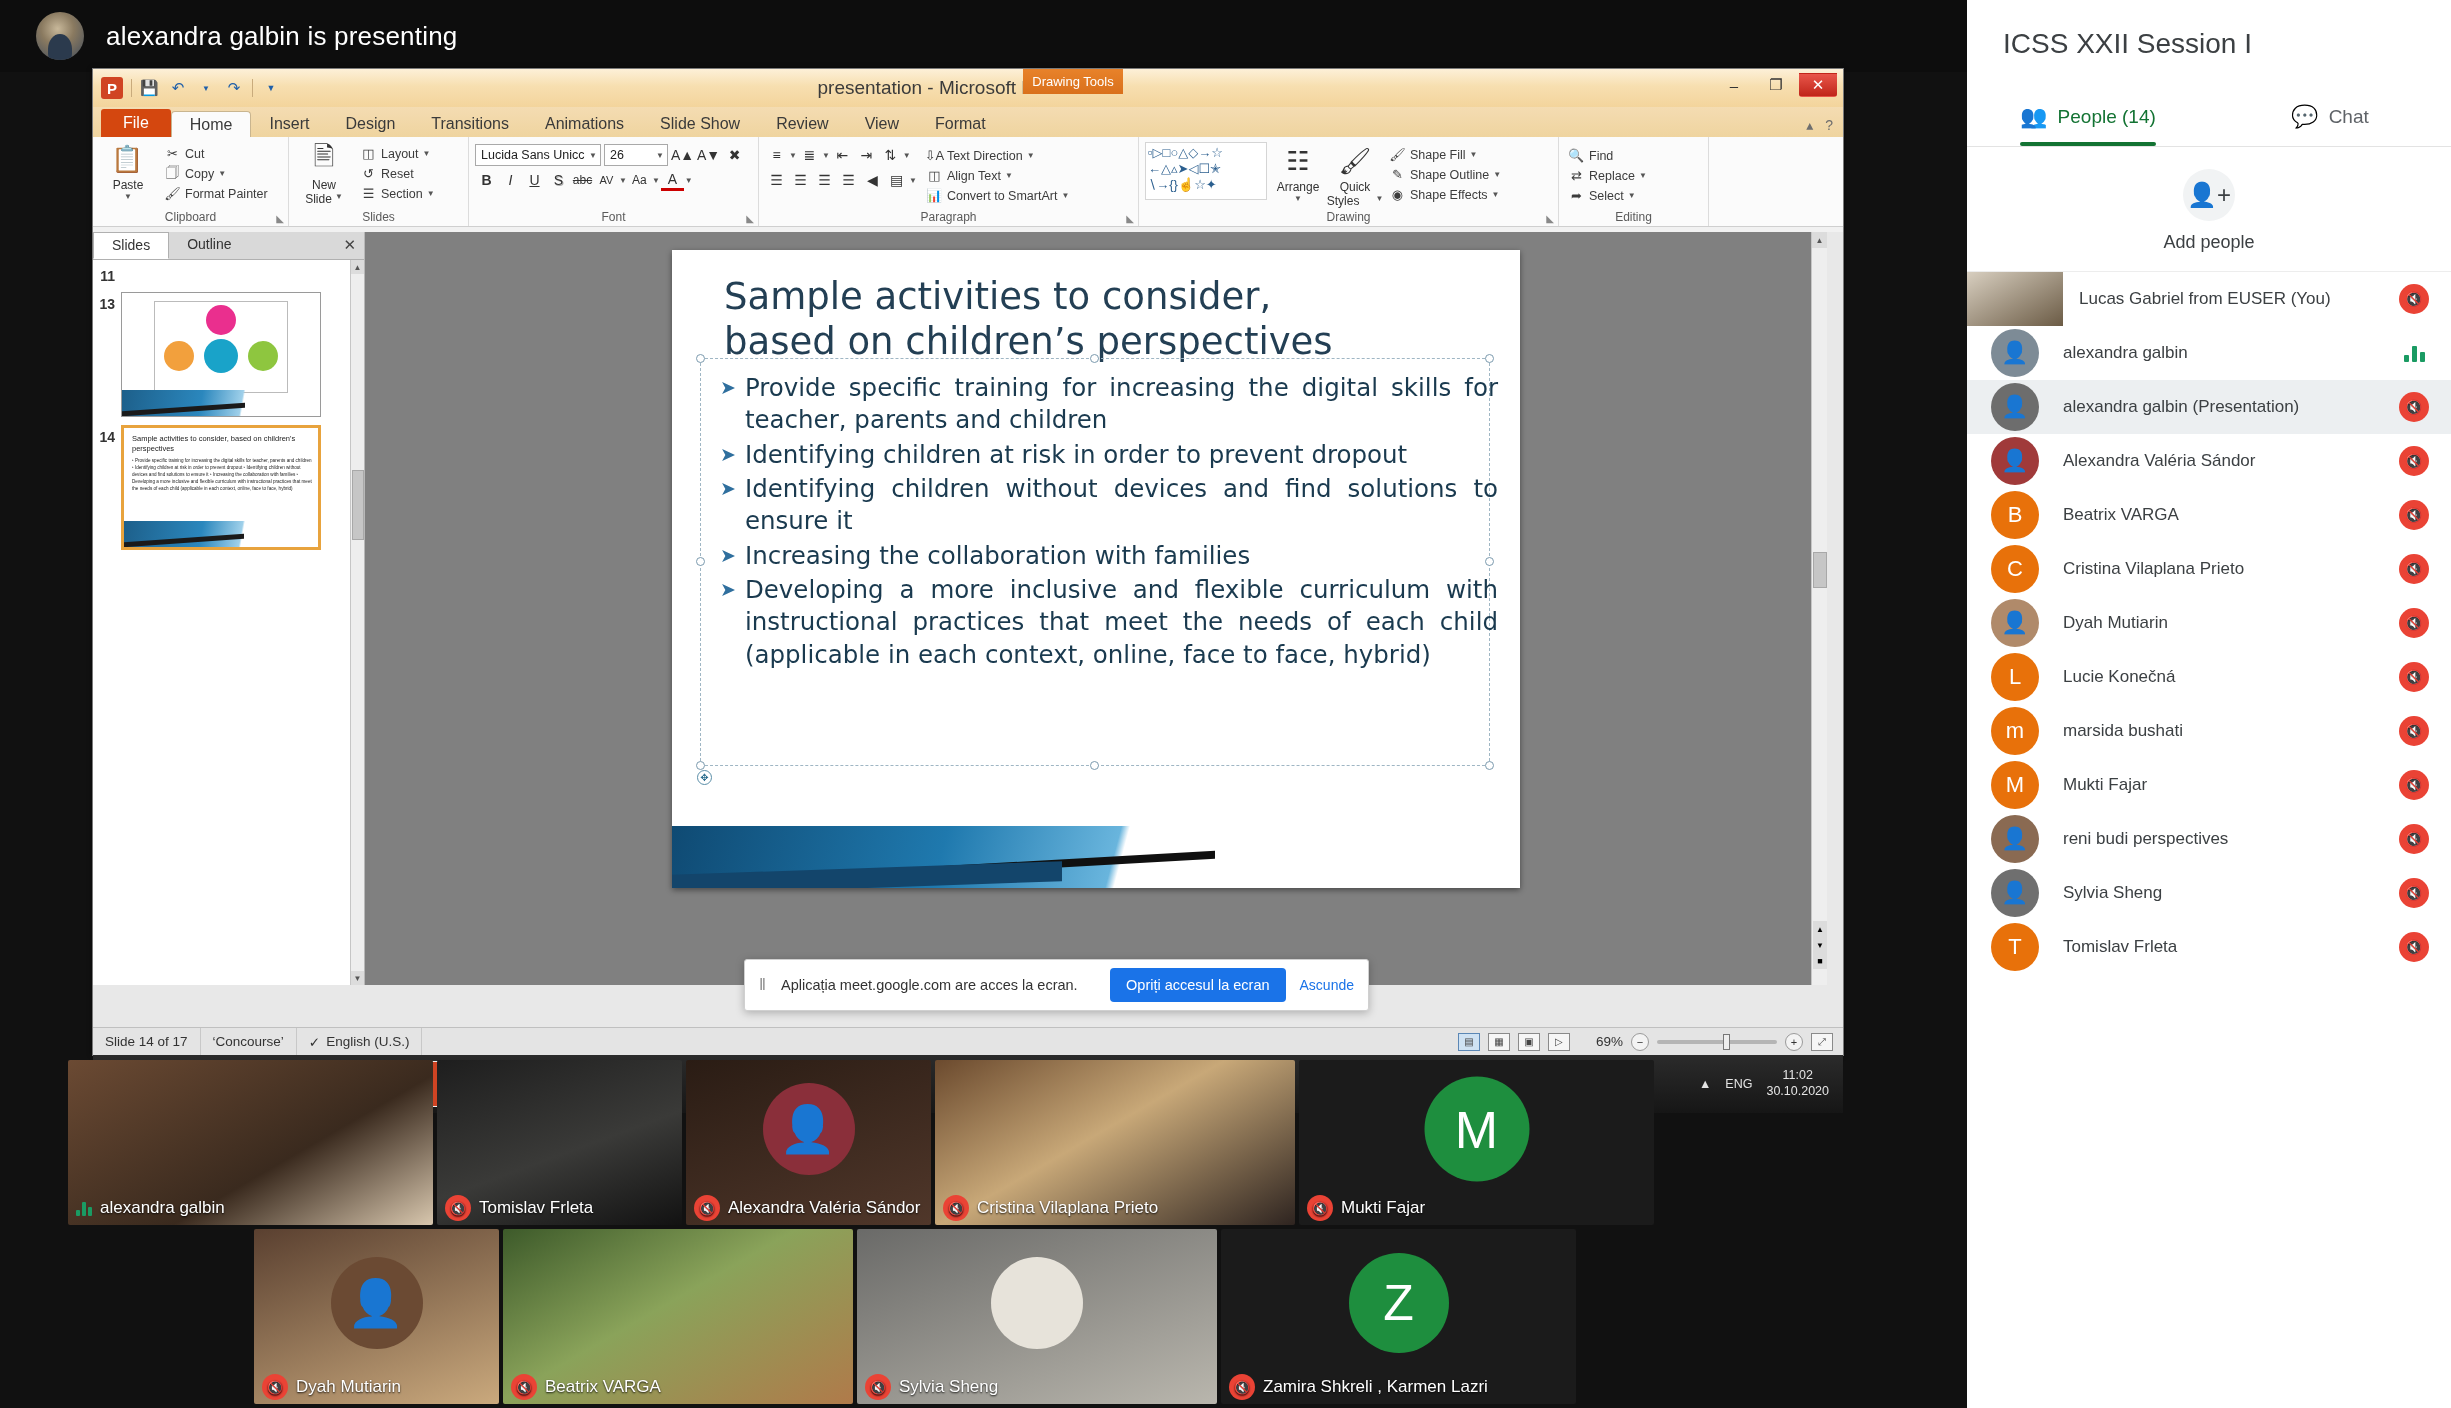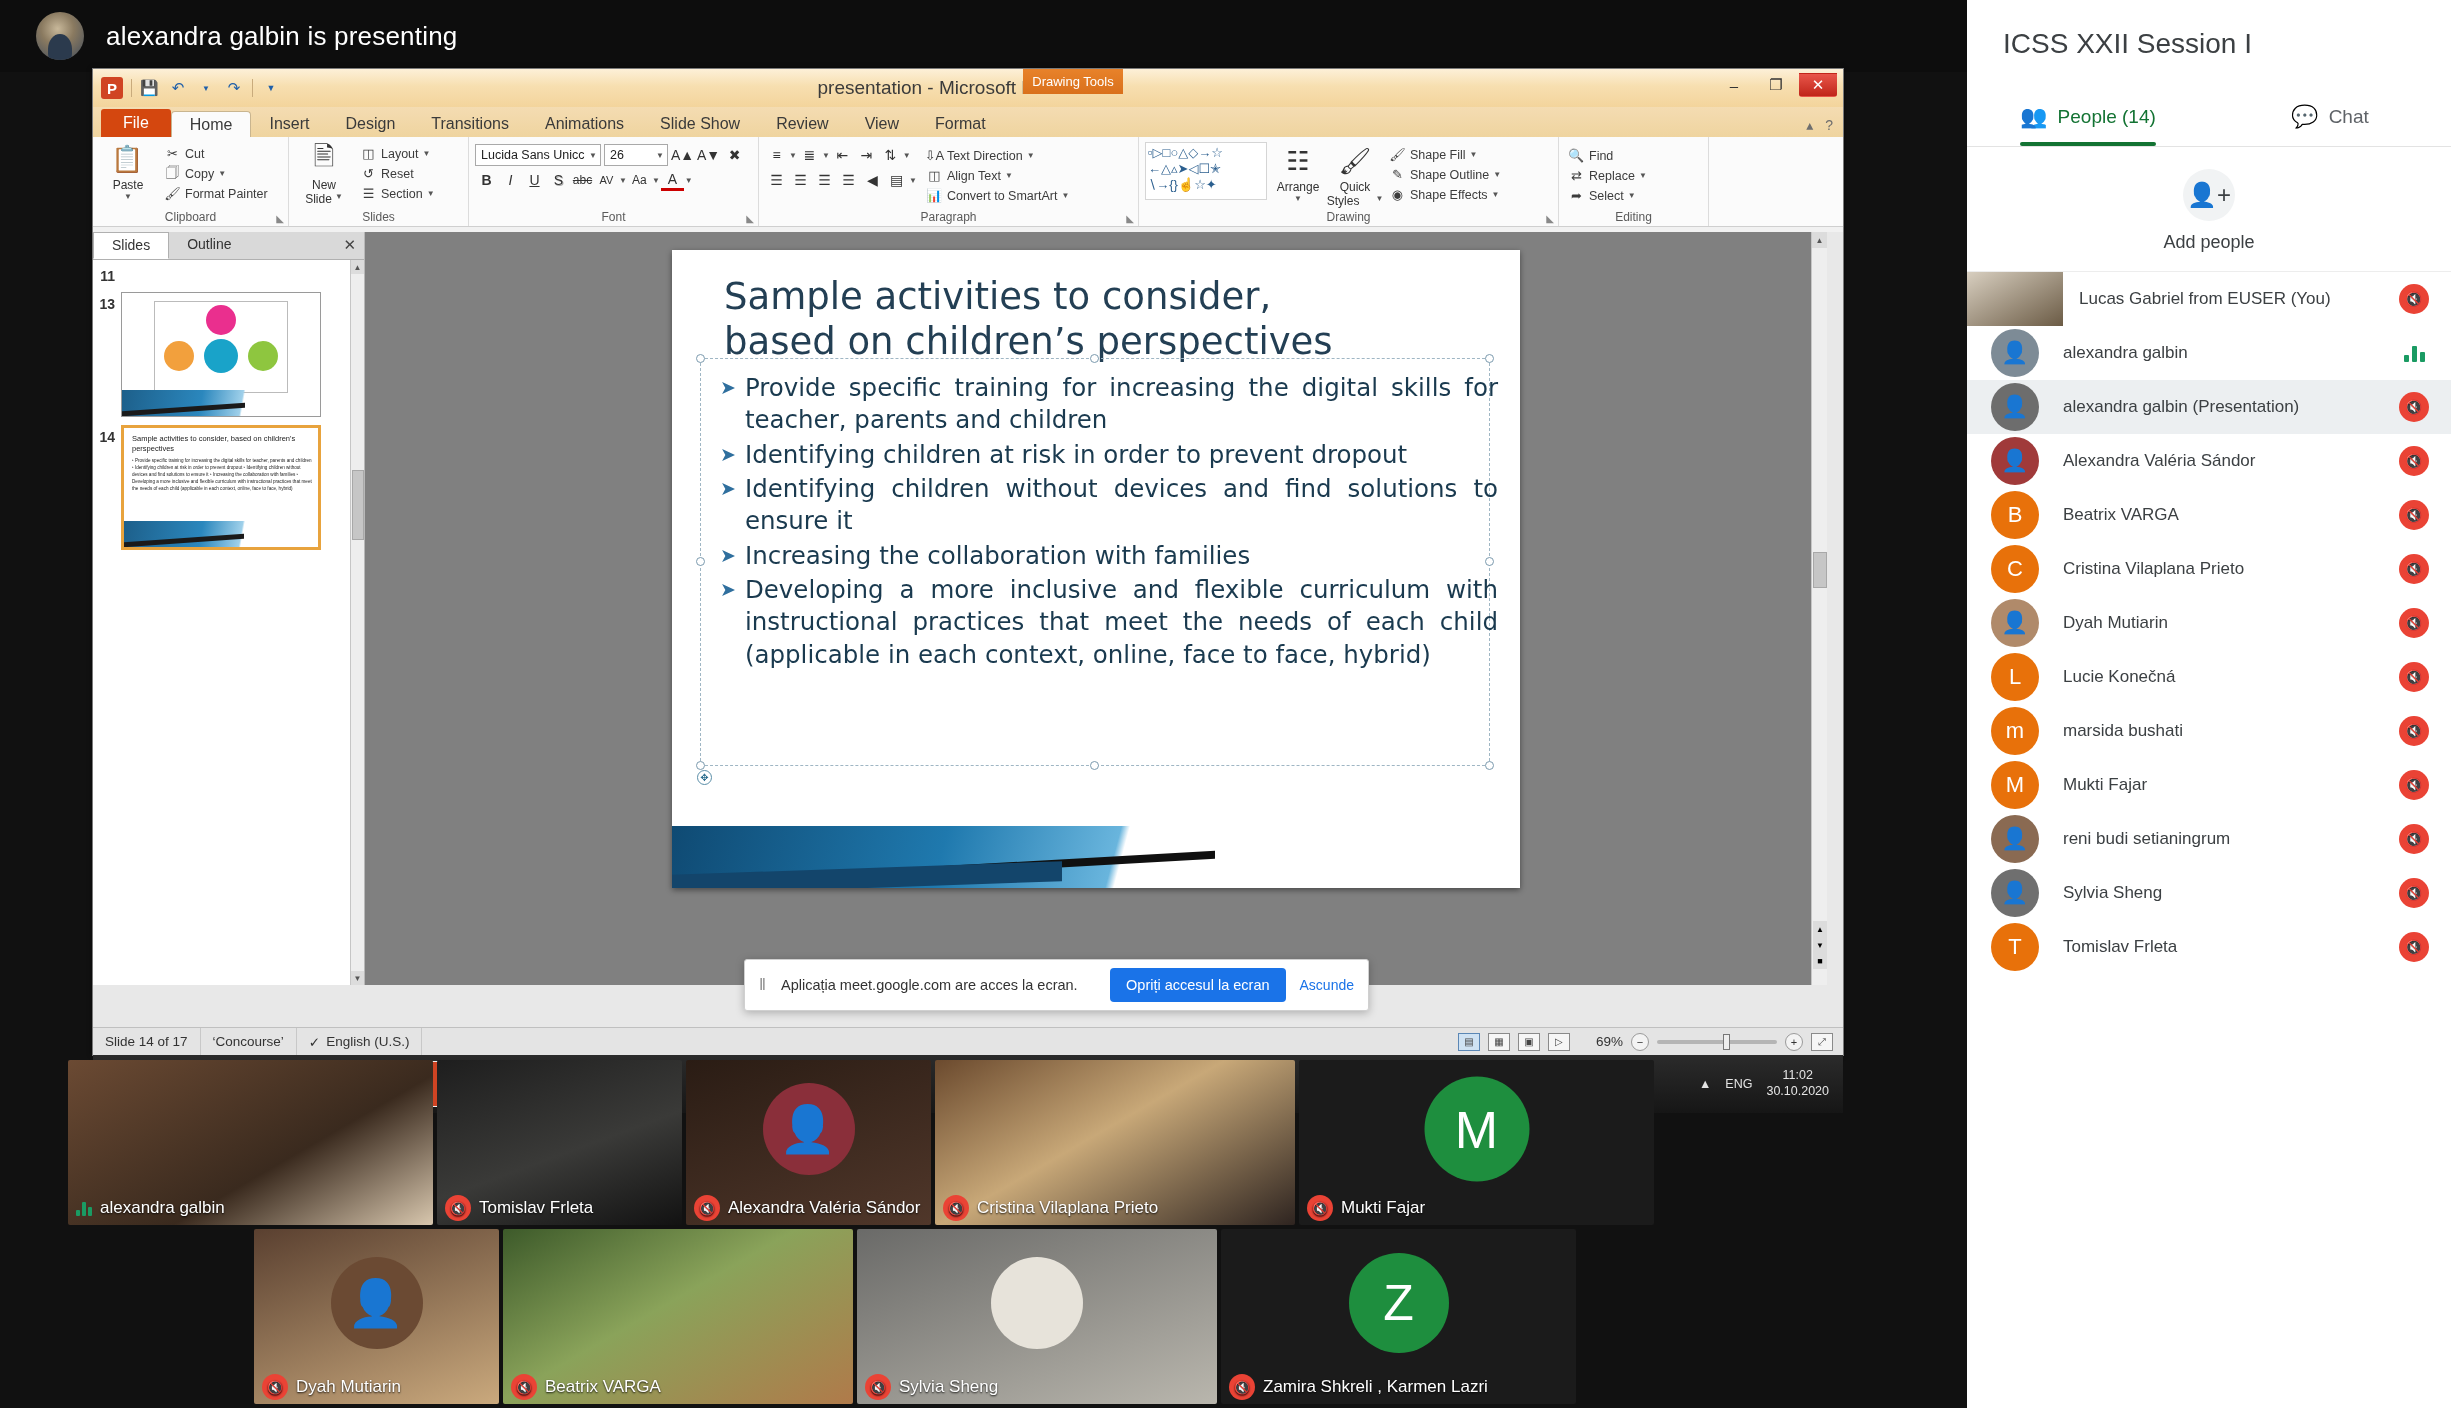--- a/index.html
+++ b/index.html
@@ -719,21 +719,21 @@
       </div>
 
       <div class="prow">
         <div class="pav" style="background:#e8710a">M</div>
         <div class="pname" style="padding-left:0">Mukti Fajar</div>
         <div class="pmic">🔇</div>
       </div>
 
       <div class="prow">
         <div class="pav" style="background:#8a6a52">👤</div>
-        <div class="pname" style="padding-left:0">reni budi setianingrum</div>
+        <div class="pname" style="padding-left:0">reni budi perspectives</div>
         <div class="pmic">🔇</div>
       </div>
 
       <div class="prow">
         <div class="pav" style="background:#6f6f6f">👤</div>
         <div class="pname" style="padding-left:0">Sylvia Sheng</div>
         <div class="pmic">🔇</div>
       </div>
 
       <div class="prow">

